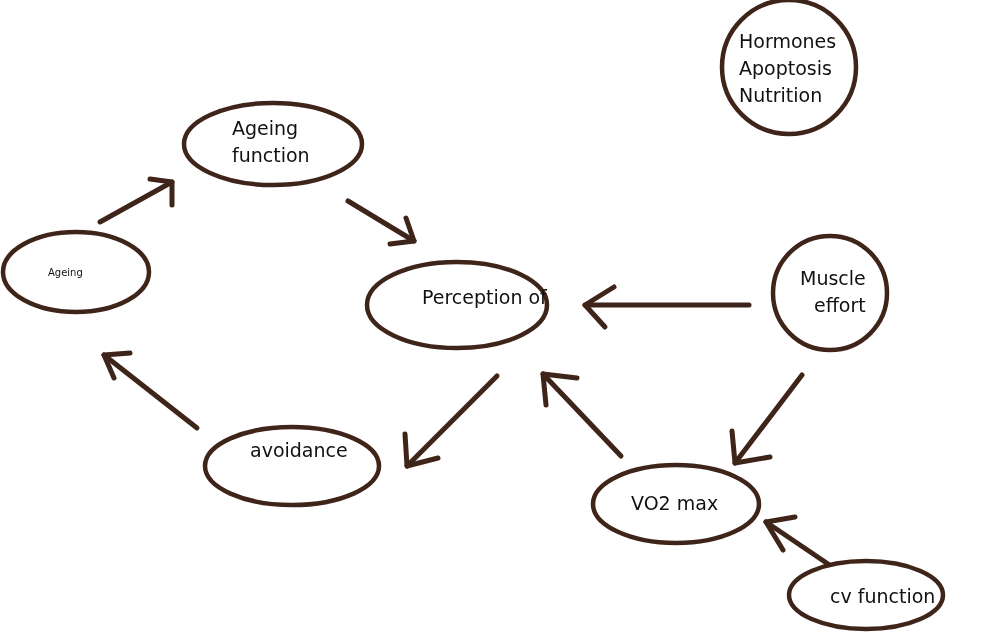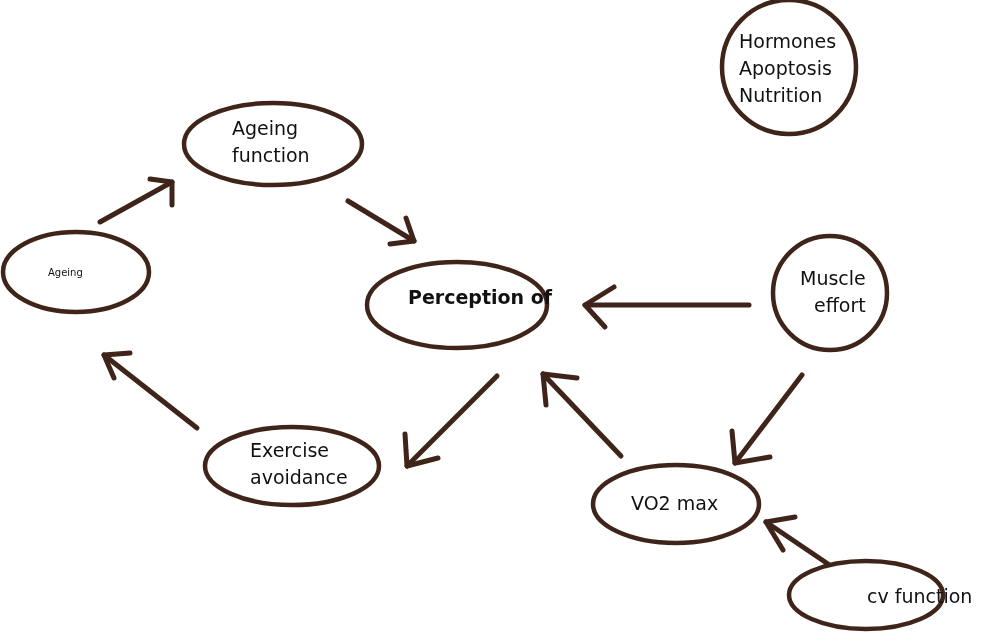--- a/index.html
+++ b/index.html
@@ -60,34 +60,33 @@
   <ellipse class="node-shape" cx="866" cy="595" rx="77" ry="34"></ellipse>
 </svg>
 
 <div class="label small" style="left:48px; top:259px;">
   <span>Ageing</span>
 </div>
 <div class="label" style="left:232px; top:115px;">
   <div>Ageing</div>
   <div>function</div>
 </div>
-<div class="label" style="left:408px; top:284px;font-weight:bold;">
+<div class="label" style="left:422px; top:284px;">
   <div>Perception of</div>
 </div>
 <div class="label" style="left:250px; top:437px;">
-  <div>Exercise</div>
   <div>avoidance</div>
 </div>
 <div class="label" style="left:739px; top:28px;">
   <div>Hormones</div>
   <div>Apoptosis</div>
   <div>Nutrition</div>
 </div>
 <div class="label" style="left:800px; top:265px;text-align:right;">
   <div>Muscle</div>
   <div>effort</div>
 </div>
 <div class="label" style="left:631px; top:490px;text-align:center;">
   <span>VO2 max</span>
 </div>
-<div class="label" style="left:867px; top:583px;">
+<div class="label" style="left:830px; top:583px;">
   <span>cv function</span>
 </div>
 
 </body></html>

